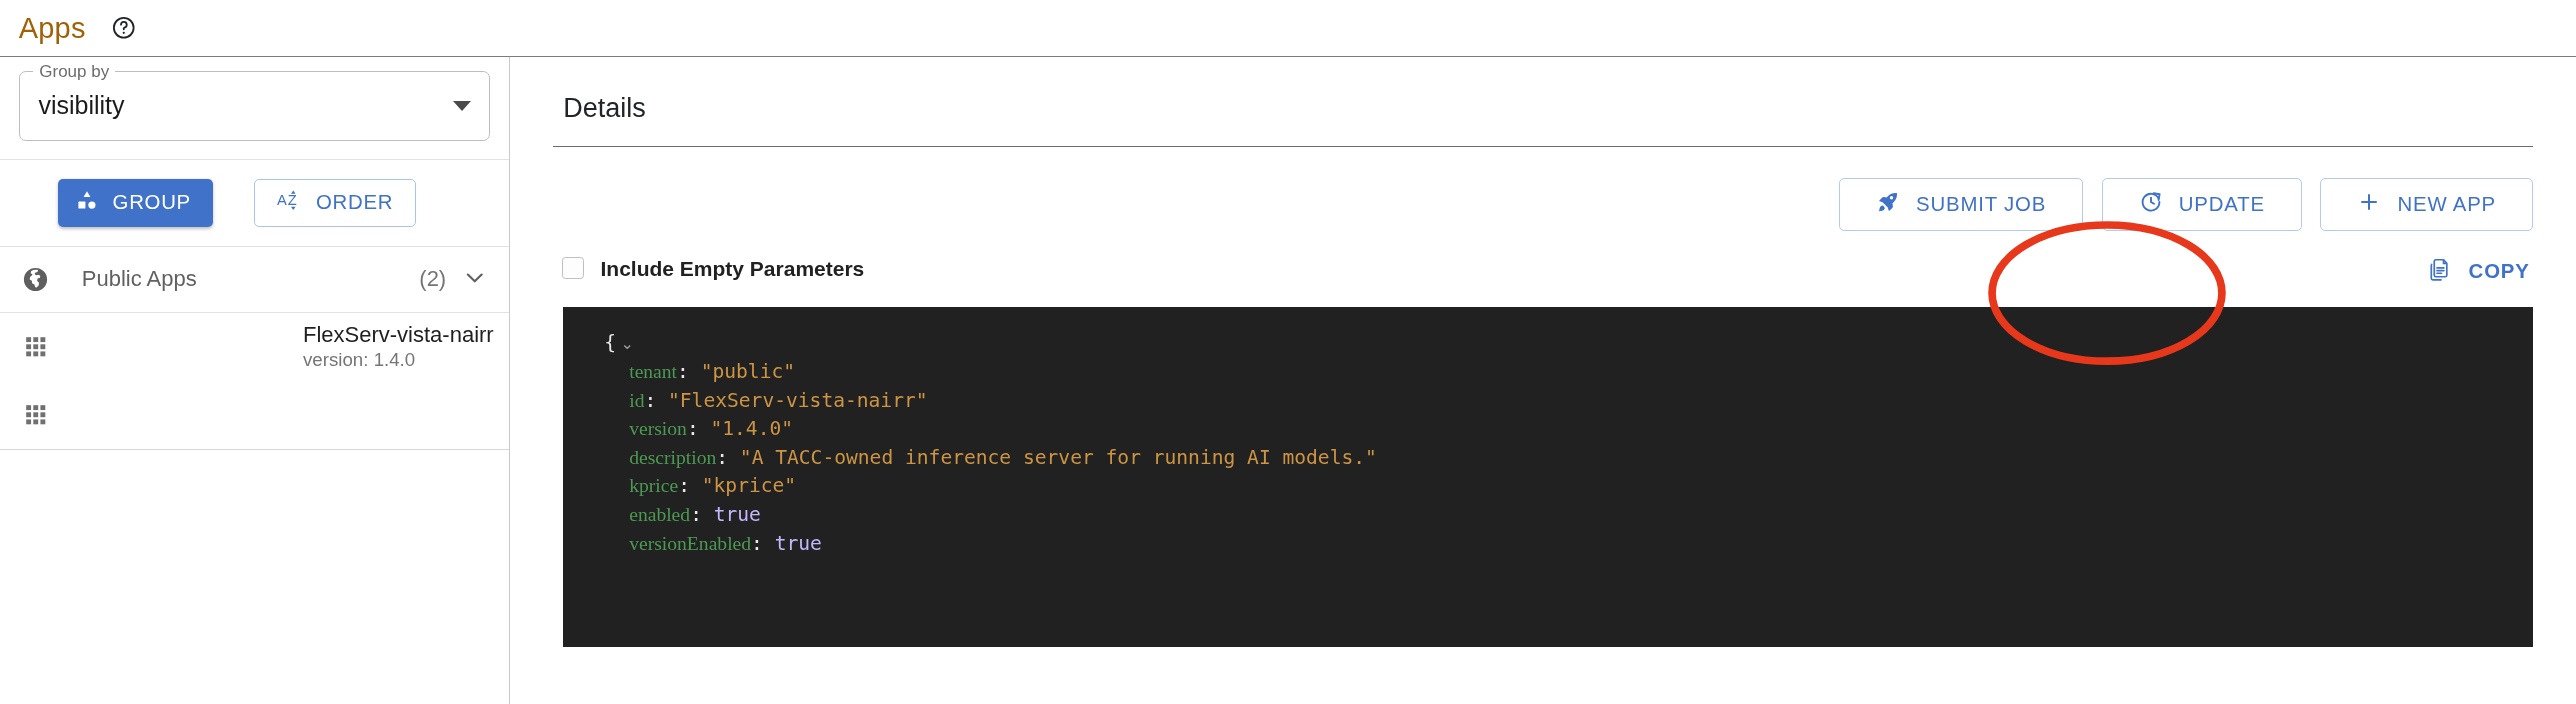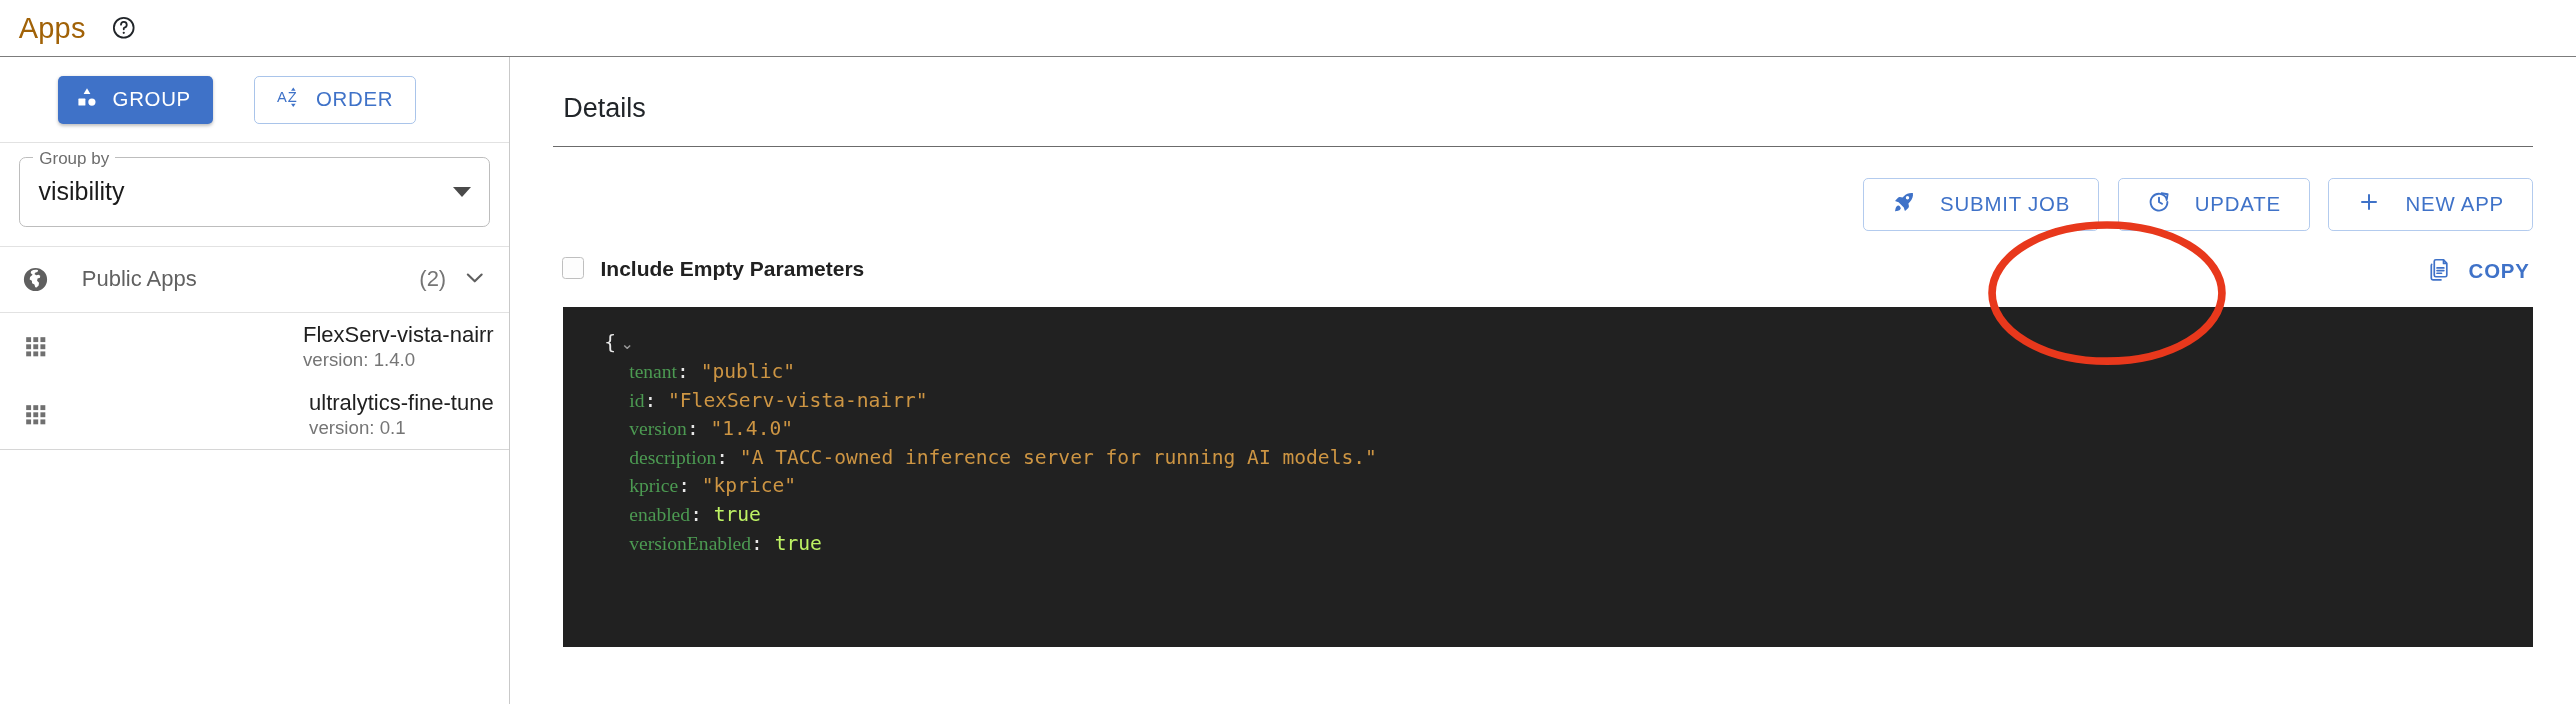--- a/index.html
+++ b/index.html
@@ -191,24 +191,24 @@
     align-items: center;
     gap: 18.7px;
     padding-top: 31px;
   }
   .obtn {
     background: #ffffff;
     color: #3f72c8;
     border: 0.9px solid #b3cbee;
     border-radius: 5.1px;
     height: 53px;
-    padding: 0 28px;
-    display: flex;
-    align-items: center;
-    gap: 24px;
+    padding: 0 36px;
+    display: flex;
+    align-items: center;
+    gap: 16px;
     font-size: 20.4px;
     letter-spacing: 0.8px;
     cursor: pointer;
     font-family: "Liberation Sans", sans-serif;
     white-space: nowrap;
   }
 
   .param-row {
     display: flex;
     padding: 25.5px 0 20.4px 8.5px;
@@ -251,21 +251,21 @@
     font-size: 19.6px;
     line-height: 1.46;
   }
   .code .ln { padding-left: 41px; white-space: pre; }
   .code .ln.ind { padding-left: 66px; }
   .brace  { color: #e8e8e8; }
   .fold   { color: #9a9a9a; font-family: "Liberation Sans", sans-serif; font-size: 16px; }
   .key    { color: #4c9a52; font-family: Liberation Serif, serif; }
   .colon  { color: #e8e8e8; }
   .str    { color: #cd9543; }
-  .bool   { color: #bef264; }
+  .bool   { color: #c4b5fd; }
 
   
   .annot {
     position: absolute;
     left: 1476px;
     top: 162px;
     width: 242px;
     height: 149px;
     pointer-events: none;
   }
@@ -280,20 +280,28 @@
       <circle cx="12" cy="12" r="9.3"></circle>
       <path d="M9.4 9.1a2.7 2.7 0 1 1 3.2 2.7c-.5.15-.6.5-.6 1v.7" stroke-linecap="round"></path>
       <circle cx="12" cy="16.8" r="1.05" fill="#212529" stroke="none"></circle>
     </svg>
   </div>
 </div>
 
 <div class="body-wrap">
 
   <div class="sidebar">
+
+    <div class="sb-panel groupby-wrap">
+      <div class="groupby">
+        <span class="groupby-legend">Group by</span>
+        <span class="groupby-value">visibility</span>
+        <span class="groupby-caret"></span>
+      </div>
+    </div>
 
     <div class="sb-panel">
       <div class="sb-buttons">
         <button class="btn-group">
           <span>
             <svg width="24" height="24" viewBox="0 0 24 24" fill="#ffffff">
               <path d="M12 3.2 15.4 9H8.6z"></path>
               <rect x="3.4" y="13.6" width="7" height="7" rx=".6"></rect>
               <circle cx="16.9" cy="17.1" r="3.6"></circle>
             </svg>
@@ -305,28 +313,20 @@
           <span>
             <svg width="25.5" height="24" viewBox="0 0 26 24" fill="#3f72c8" style="font-size:24px">
               <text x="0" y="17" font-family="Liberation Sans, sans-serif" font-size="15">A</text>
               <text x="11" y="17" font-family="Liberation Sans, sans-serif" font-size="15">Z</text>
               <path d="M16.6 2.2 18.9 5.6h-4.6z"></path>
               <path d="M16.6 22.2 14.3 18.8h4.6z"></path>
             </svg>
           </span>
           <span>ORDER</span>
         </button>
-      </div>
-    </div>
-
-    <div class="sb-panel groupby-wrap">
-      <div class="groupby">
-        <span class="groupby-legend">Group by</span>
-        <span class="groupby-value">visibility</span>
-        <span class="groupby-caret"></span>
       </div>
     </div>
 
     <div class="group-row">
       <span class="group-globe">
         <svg width="29" height="29" viewBox="0 0 24 24" fill="#5f5f5f">
           <path d="M12 2.4a9.6 9.6 0 1 0 0 19.2 9.6 9.6 0 0 0 0-19.2zm0 1.6c.8 0 1.5.1 2.2.4l-.6 1.3-1.6.5-.9 1.3 1.5 1 1.9-.5 1.4.9-.2 1.7-2 .6-.4 1.9 1.6 1.5-.3 2.4-1.7 1.6-1.1-.2-.7-2.2-1.9-1-.2-2.1-1.8-1.2.3-2L9.6 8 8 6.6l.5-1.6A8 8 0 0 1 12 4z"></path>
         </svg>
       </span>
       <span class="group-label">Public Apps</span>
@@ -366,24 +366,20 @@
               <rect x="9.7" y="3" width="4.6" height="4.6"></rect>
               <rect x="16.4" y="3" width="4.6" height="4.6"></rect>
             <rect x="3" y="9.7" width="4.6" height="4.6"></rect>
               <rect x="9.7" y="9.7" width="4.6" height="4.6"></rect>
               <rect x="16.4" y="9.7" width="4.6" height="4.6"></rect>
             <rect x="3" y="16.4" width="4.6" height="4.6"></rect>
               <rect x="9.7" y="16.4" width="4.6" height="4.6"></rect>
               <rect x="16.4" y="16.4" width="4.6" height="4.6"></rect>
           </svg>
         </span>
-        <span class="app-text">
-          <div class="app-name">ultralytics-fine-tune</div>
-          <div class="app-version">version: 0.1</div>
-        </span>
       </div>
     </div>
   </div>
 
   <div class="main">
     <div class="details-head">Details</div>
     <hr class="details-rule">
 
     <div class="action-row">
       <button class="obtn">

